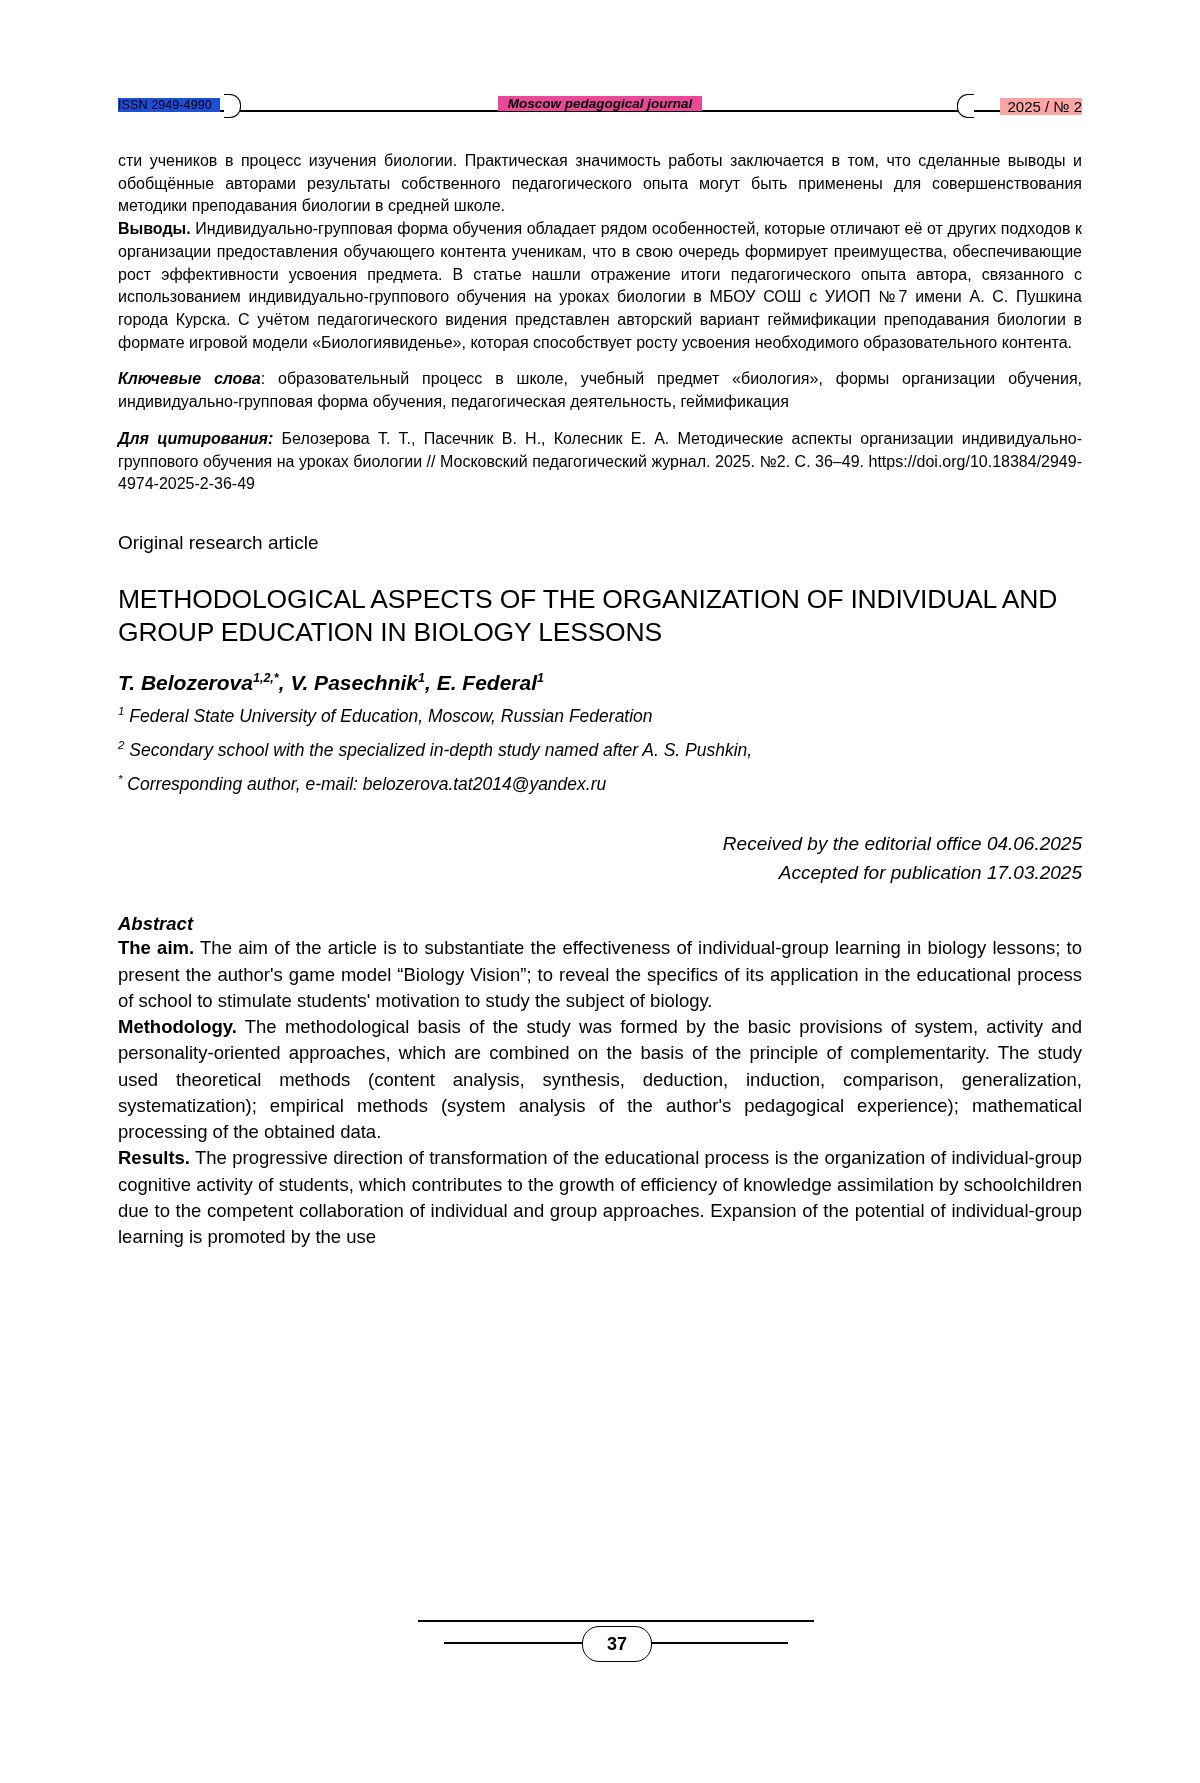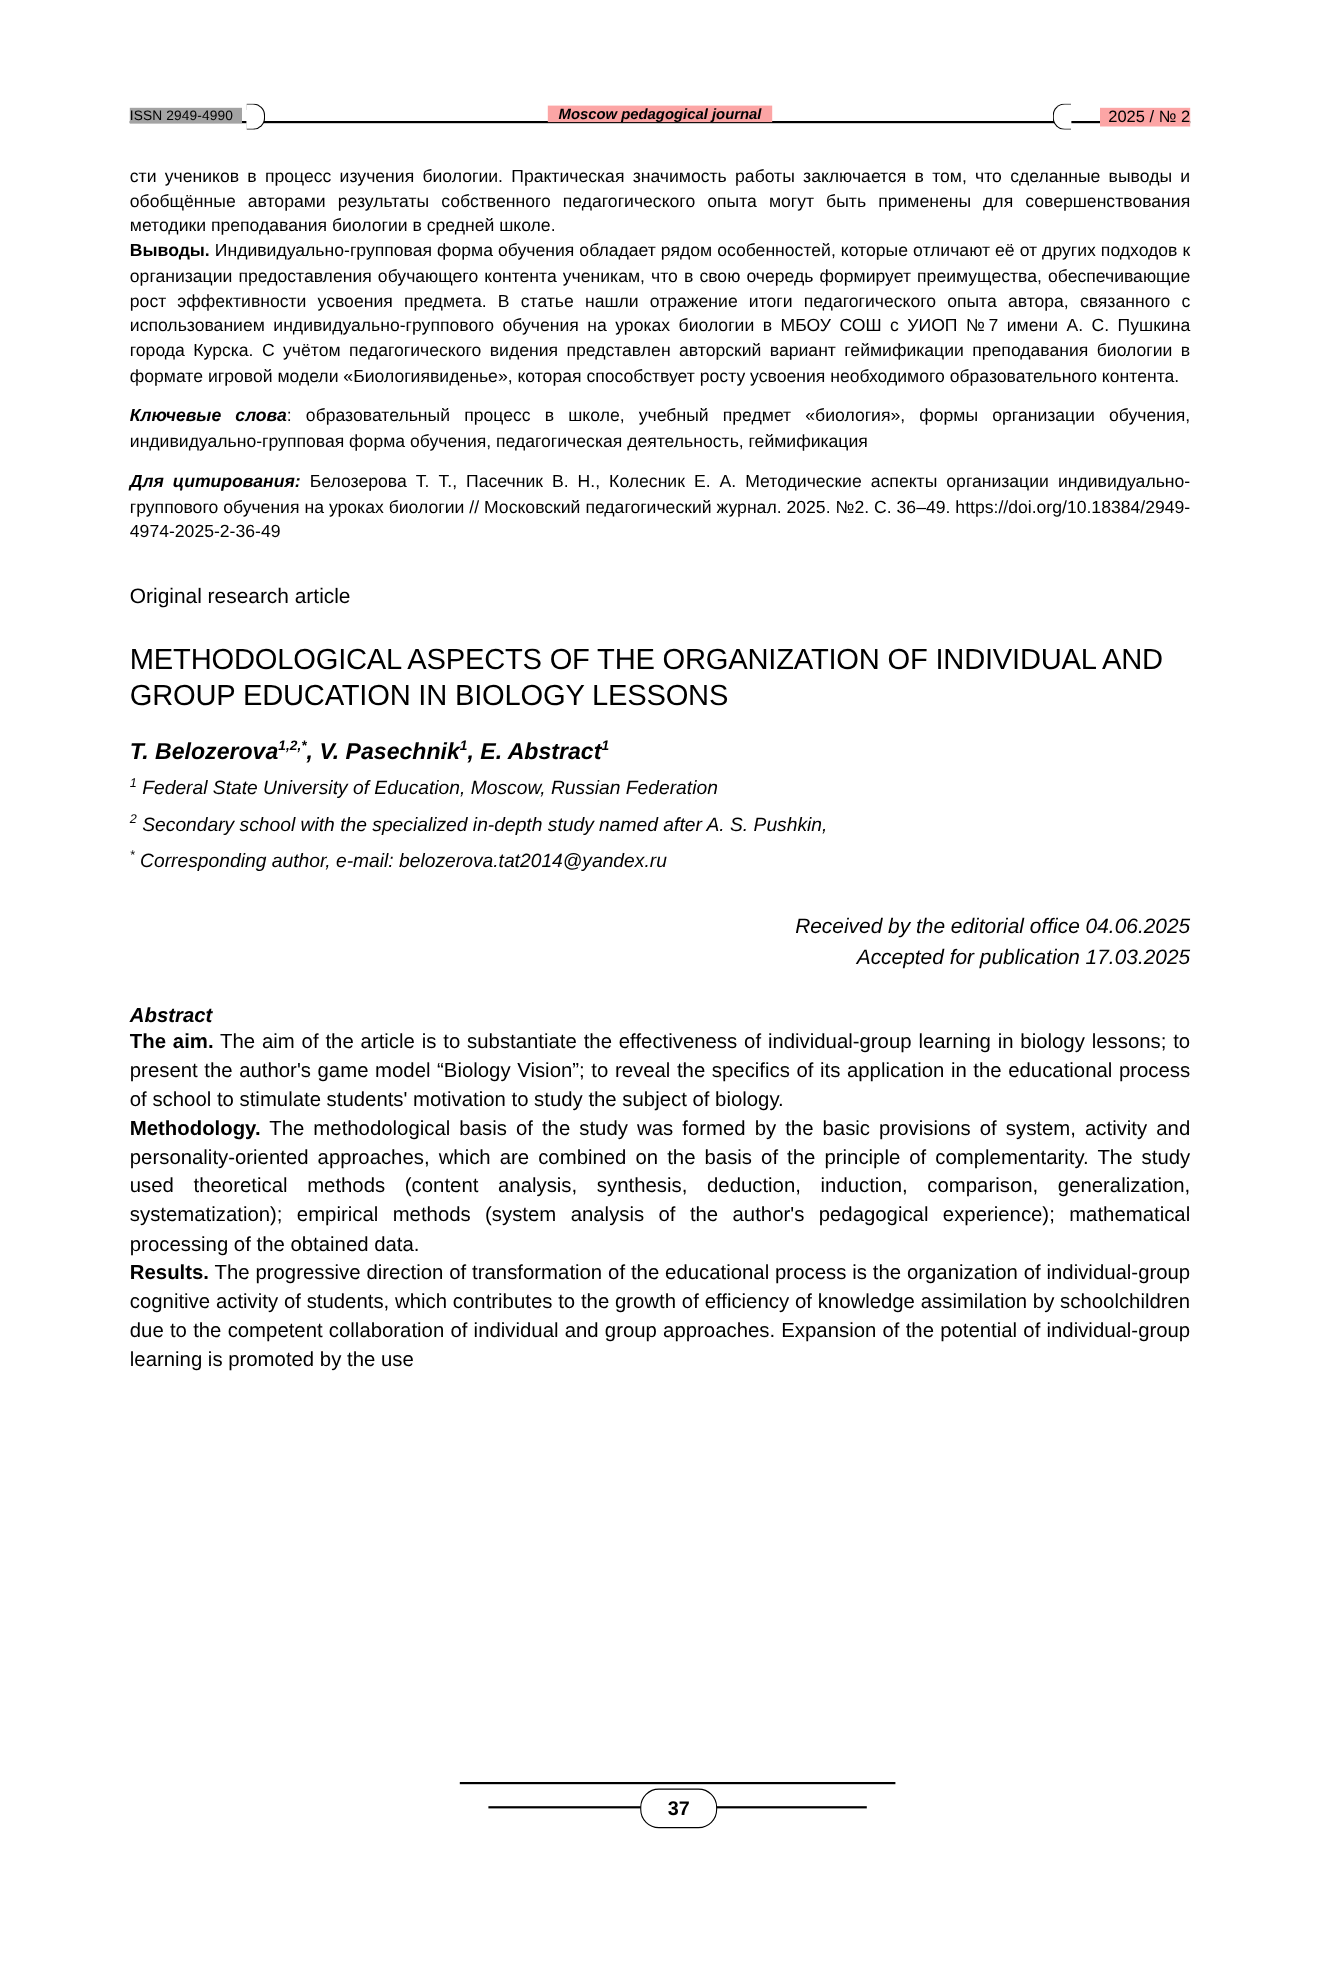--- a/index.html
+++ b/index.html
@@ -35,21 +35,21 @@
     left: 0;
     top: 22px;
     width: 964px;
     height: 1.5px;
     background: #000;
   }
   .runhead .issn {
     position: absolute;
     left: 0;
     top: 10px;
-    background: #a3a3a3;
+    background: #1d4ed8;
     padding-right: 8px;
     font-size: 12.5px;
     letter-spacing: 0.1px;
     white-space: nowrap;
   }
   .runhead .issn-cap {
     position: absolute;
     left: 106px;
     top: 6px;
     width: 16px;
@@ -64,21 +64,21 @@
     position: absolute;
     left: 0;
     top: 8px;
     width: 964px;
     text-align: center;
     font-size: 13.5px;
     font-style: italic;
     font-weight: bold;
   }
   .runhead .journal span {
-    background: #fca5a5;
+    background: #ec4899;
     padding: 0 10px;
   }
   .runhead .issue {
     position: absolute;
     right: 0;
     top: 10px;
     background: #fca5a5;
     padding-left: 8px;
     font-size: 15px;
     white-space: nowrap;
@@ -228,21 +228,21 @@
 
     <p class="ru" style="margin-top:14px;"><span class="lead-bi">Ключевые слова</span><span>: образовательный процесс в школе, учебный предмет «биология», формы организации обучения, индивидуально-групповая форма обучения, педагогическая деятельность, геймификация</span></p>
 
     <p class="ru" style="margin-top:14px;"><span class="lead-bi">Для цитирования:</span><span> Белозерова Т. Т., Пасечник В. Н., Колесник Е. А. Методические аспекты организации индивидуально-группового обучения на уроках биологии // Московский педагогический журнал. 2025. №2. С. 36–49. https://doi.org/10.18384/2949-4974-2025-2-36-49</span></p>
 
     <div class="orig-art">Original research article</div>
 
     <h1 class="title">METHODOLOGICAL ASPECTS OF THE ORGANIZATION OF INDIVIDUAL AND GROUP EDUCATION IN BIOLOGY LESSONS</h1>
 
     <div class="authors">
-      <span>T. Belozerova</span><sup>1,2,*</sup><span>, </span><span>V. Pasechnik</span><sup>1</sup><span>, </span><span>E. Abstract</span><sup>1</sup>
+      <span>T. Belozerova</span><sup>1,2,*</sup><span>, </span><span>V. Pasechnik</span><sup>1</sup><span>, </span><span>E. Federal</span><sup>1</sup>
     </div>
 
     <div class="affil"><sup>1</sup> <span>Federal State University of Education, Moscow, Russian Federation</span></div>
 
     <div class="affil"><sup>2</sup> <span>Secondary school with the specialized in-depth study named after A. S. Pushkin,</span></div>
 
     <div class="affil"><sup>*</sup> <span>Corresponding author, e-mail: belozerova.tat2014@yandex.ru</span></div>
 
     <div class="dates">
       <div>Received by the editorial office 04.06.2025</div>

